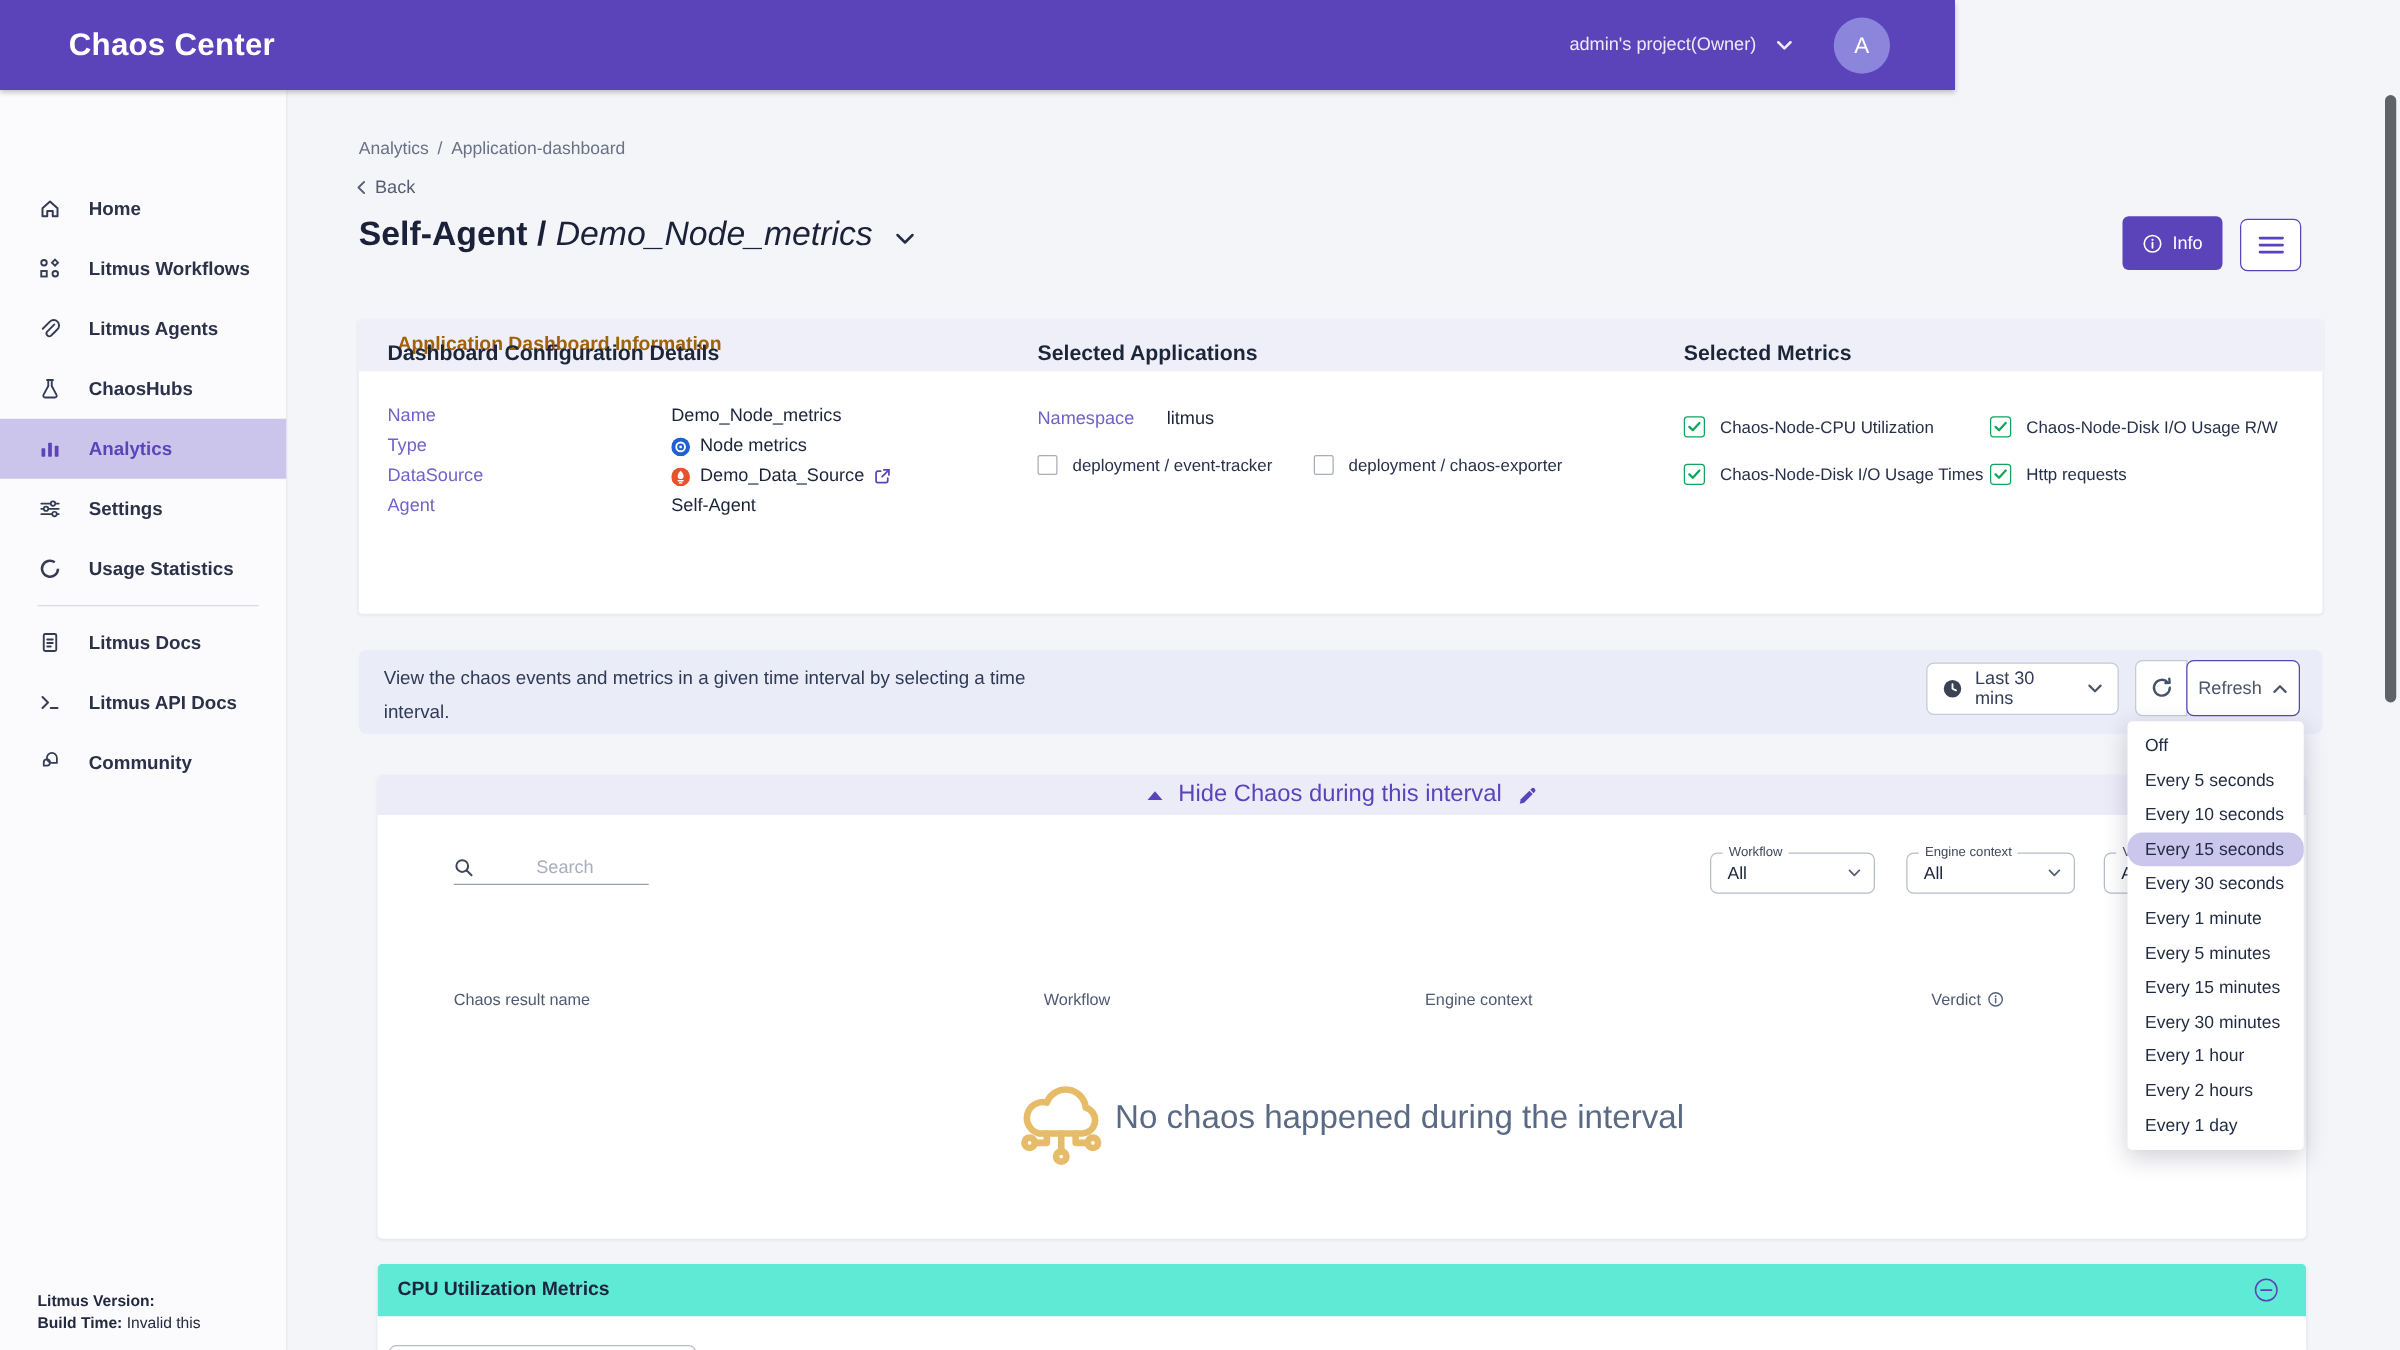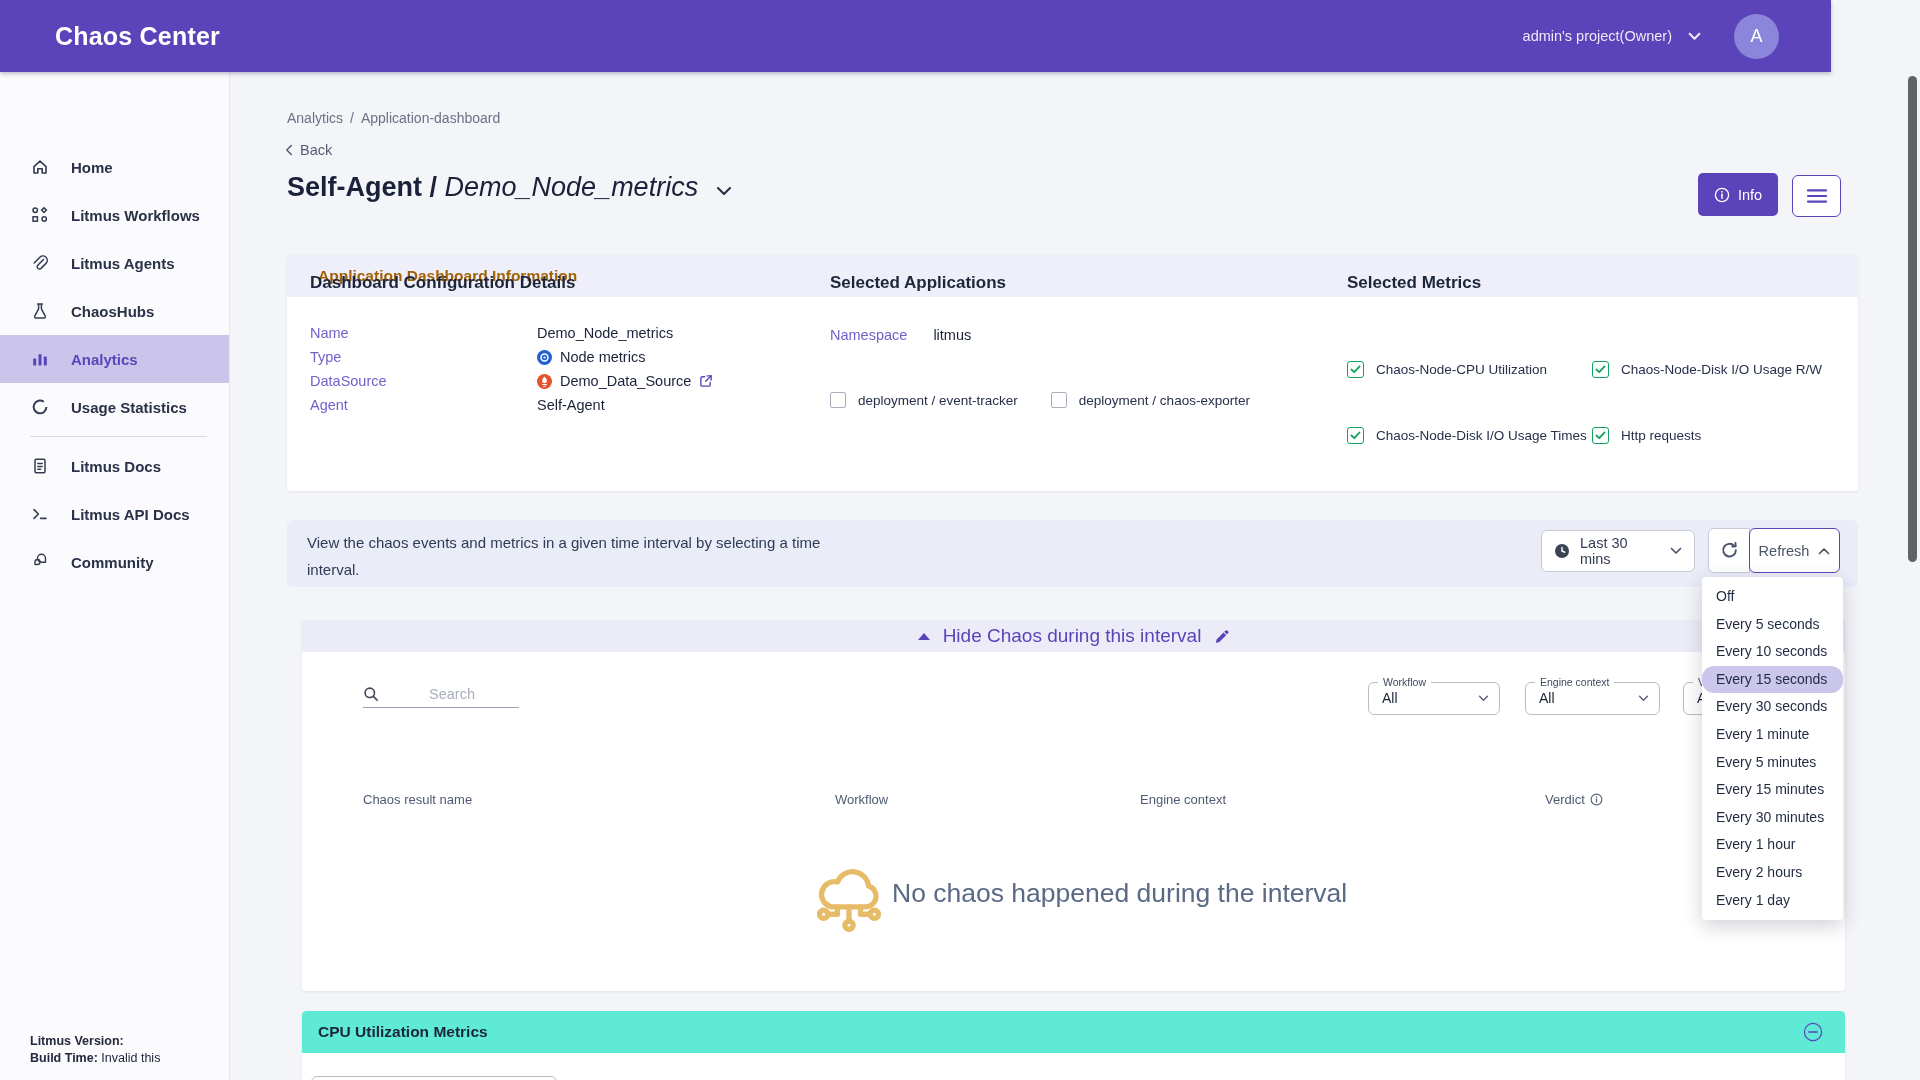--- a/index.html
+++ b/index.html
@@ -1,21 +1,21 @@
 <!DOCTYPE html>
 <html><head>
 <meta charset="utf-8">
 <style>
   * { margin:0; padding:0; box-sizing:border-box; }
   html,body { width:1920px; height:1080px; overflow:hidden; }
   body { font-family:"Liberation Sans", sans-serif; background:#F4F5F9; }
   .app { position:relative; width:1920px; height:1080px; overflow:hidden; background:#F4F5F9; }
 
   
-  .topbar { position:absolute; top:0; left:0; width:1831px; height:72px; background:#5B44BA; z-index:30;
+  .topbar { position:absolute; top:0; left:0; width:1564px; height:72px; background:#5B44BA; z-index:30;
             box-shadow:0 2px 4px rgba(20,20,60,.25); }
   .brand { position:absolute; left:55px; top:0; line-height:72px; color:#FFFFFF; font-size:25px; font-weight:bold; letter-spacing:.2px; }
   .proj-switcher { position:absolute; right:130px; top:0; height:72px; display:flex; align-items:center; gap:16px; color:#ECEAF8; cursor:pointer; }
   .proj-label { font-size:14.5px; }
   .avatar { position:absolute; right:52px; top:14px; width:45px; height:45px; border-radius:50%; background:#8B85DB;
             color:#FFF; font-size:18px; display:flex; align-items:center; justify-content:center; }
 
   
   .sidebar { position:absolute; top:72px; left:0; width:230px; height:1008px; background:#FBFBFD; border-right:1px solid #E5E7EE; z-index:20; }
   .side-nav { padding-top:71px; }
@@ -50,21 +50,21 @@
   .cfg-col { position:absolute; left:23px; top:66px; }
   .cfg-col .col-heading { position:absolute; top:-48px; left:0; width:400px; }
   .cfg-row { display:flex; height:24px; align-items:center; font-size:14.5px; }
   .cfg-row .lbl { width:227px; color:#7162C9; }
   .cfg-row .val { color:#1A2338; display:flex; align-items:center; gap:8px; }
   .apps-col { position:absolute; left:543px; top:18px; width:430px; }
   .ns-row { position:absolute; top:54px; left:0; display:flex; gap:26px; font-size:14.5px; align-items:center; }
   .ns-row .lbl { color:#7162C9; }
   .ns-row .val { color:#1A2338; }
   .app-cbs { position:absolute; top:91px; left:0; display:flex; gap:33px; white-space:nowrap; }
-  .cb-item { display:flex; align-items:center; gap:12px; font-size:13.5px; color:#27304A;margin-top:28px; }
+  .cb-item { display:flex; align-items:center; gap:12px; font-size:13.5px; color:#27304A; }
   .cb-box { width:16px; height:16px; border:1.6px solid #A7ADBB; border-radius:2px; background:#FFF; cursor:pointer; flex:none; }
   .cb-green { width:17px; height:17px; border:1.9px solid #12A35C; border-radius:3px; background:#FFF; cursor:pointer; flex:none;
               display:flex; align-items:center; justify-content:center; }
   .met-col { position:absolute; left:1060px; top:18px; width:500px; }
   .met-grid { position:absolute; top:60px; left:0; display:grid; grid-template-columns:245px auto; row-gap:21px; }
 
   
   .interval-bar { position:absolute; left:287px; top:520px; width:1571px; height:67px; background:#EAECF8; border-radius:6px; }
   .interval-desc { position:absolute; left:20px; top:9px; width:560px; font-size:15px; line-height:27px; color:#2F3A56; }
   .range-btn { position:absolute; left:1254px; top:10px; width:154px; height:42px; background:#FFF; border:1px solid #C6CAD6; border-radius:6px;
@@ -174,20 +174,33 @@
           <svg width="18" height="18" viewBox="0 0 18 18" fill="#5B44BA">
               <rect x="2.2" y="8.6" width="3" height="6.8" rx="0.6"></rect>
               <rect x="7.5" y="4.2" width="3" height="11.2" rx="0.6"></rect>
               <rect x="12.8" y="6.6" width="3" height="8.8" rx="0.6"></rect>
             </svg>
         </span>
         <span>Analytics</span>
       </div>
       <div class="side-item">
         <span class="ic">
+          <svg width="18" height="18" viewBox="0 0 18 18" fill="none" stroke="#343B52" stroke-width="1.4" stroke-linecap="round">
+              <line x1="2" y1="4.8" x2="16" y2="4.8"></line>
+              <circle cx="11.4" cy="4.8" r="1.8" fill="#FBFBFD"></circle>
+              <line x1="2" y1="9" x2="16" y2="9"></line>
+              <circle cx="5.8" cy="9" r="1.8" fill="#FBFBFD"></circle>
+              <line x1="2" y1="13.2" x2="16" y2="13.2"></line>
+              <circle cx="12.6" cy="13.2" r="1.8" fill="#FBFBFD"></circle>
+            </svg>
+        </span>
+        <span>Settings</span>
+      </div>
+      <div class="side-item">
+        <span class="ic">
           <svg width="18" height="18" viewBox="0 0 18 18" fill="none" stroke="#343B52" stroke-width="2">
               <path d="M12.8 3.8 a6.4 6.4 0 1 0 2.6 5.2"></path>
             </svg>
         </span>
         <span>Usage Statistics</span>
       </div>
       <hr class="side-divider">
       <div class="side-item">
         <span class="ic">
           <svg width="18" height="18" viewBox="0 0 18 18" fill="none" stroke="#343B52" stroke-width="1.5" stroke-linecap="round">

